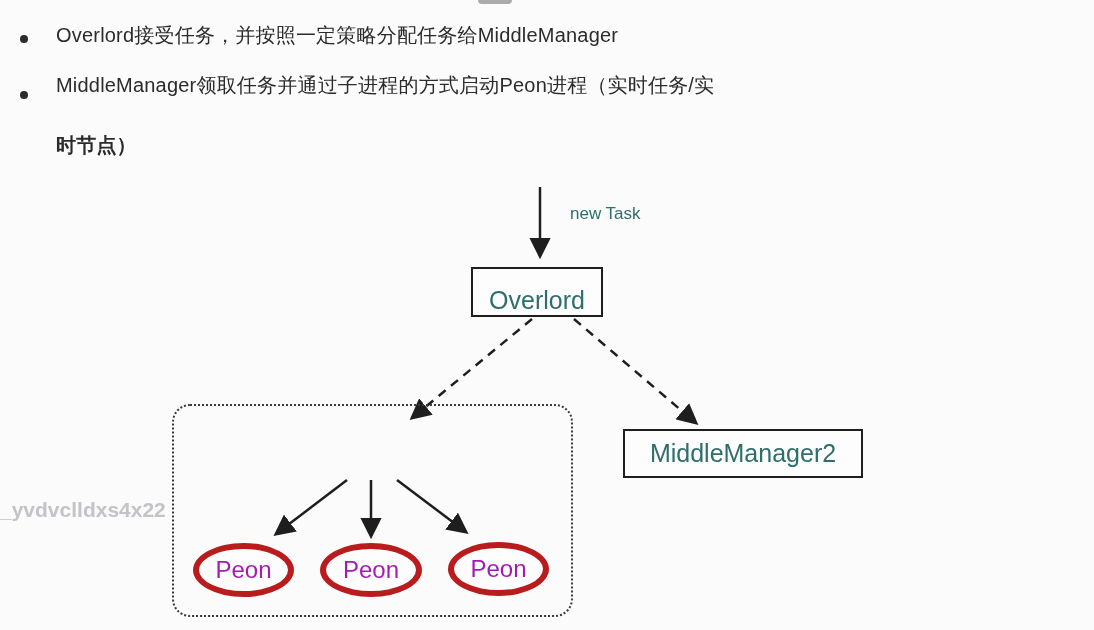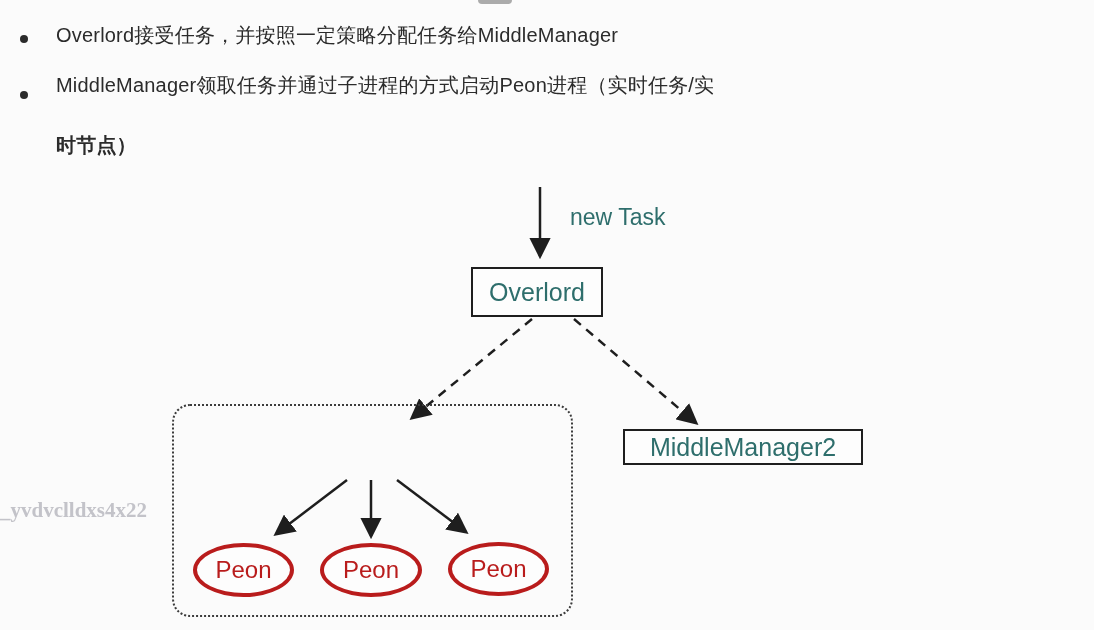--- a/index.html
+++ b/index.html
@@ -33,48 +33,48 @@
     border: 2px solid #1e1e1e;
     background: #fdfdfd;
     display: flex;
     align-items: center;
     justify-content: center;
     color: #2e6e6c;
     font-size: 25px;
   }
   .peon-ellipse {
     position: absolute;
-    border: 4px solid #b91c1c;
+    border: 6px solid #b91c1c;
     border-radius: 50%;
     background: #fdfdfd;
     display: flex;
     align-items: center;
     justify-content: center;
-    color: #b91c1c;
+    color: #a21caf;
     font-size: 24px;
   }
   .dashed-group {
     position: absolute;
     left: 172px; top: 404px;
     width: 401px; height: 213px;
     border: 2px dotted #3c3c3c;
     border-radius: 18px;
     background: transparent;
   }
   .new-task-label {
     position: absolute;
     left: 570px; top: 204px;
-    font-size: 23px;
+    font-size: 17px;
     color: #2e6e6c;
     white-space: nowrap;
   }
   .watermark {
     position: absolute;
     left: 0px; top: 498px;
-    font-family: Liberation Serif, serif;
+    font-family: Liberation Sans, sans-serif;
     font-weight: bold;
     font-size: 21px;
     color: #c3c3c9;
     white-space: nowrap;
   }
   .svg-layer {
     position: absolute;
     left: 0; top: 0;
     width: 1094px; height: 630px;
     pointer-events: none;
@@ -119,26 +119,26 @@
 
     <line x1="347" y1="480" x2="276" y2="534" stroke="#1e1e1e" stroke-width="2.5" marker-end="url(#ah)"></line>
     <line x1="371" y1="480" x2="371" y2="536" stroke="#1e1e1e" stroke-width="2.5" marker-end="url(#ah)"></line>
     <line x1="397" y1="480" x2="466" y2="532" stroke="#1e1e1e" stroke-width="2.5" marker-end="url(#ah)"></line>
   </svg>
 
   <div class="new-task-label">new Task</div>
 
   <div class="dashed-group"></div>
 
-  <div class="node-box" style="left:471px; top:267px; width:132px; height:50px;">
+  <div class="node-box" style="left:471px; top:267px; width:132px; height:50px;align-items:flex-end;">
     <span>Overlord</span>
   </div>
 
 
-  <div class="node-box" style="left:623px; top:429px; width:240px; height:36px;">
+  <div class="node-box" style="left:623px; top:429px; width:240px; height:49px;">
     <span>MiddleManager2</span>
   </div>
 
   <div class="peon-ellipse" style="left:193px; top:543px; width:101px; height:54px;">
     <span>Peon</span>
   </div>
   <div class="peon-ellipse" style="left:320px; top:543px; width:102px; height:54px;">
     <span>Peon</span>
   </div>
   <div class="peon-ellipse" style="left:448px; top:542px; width:101px; height:54px;">

